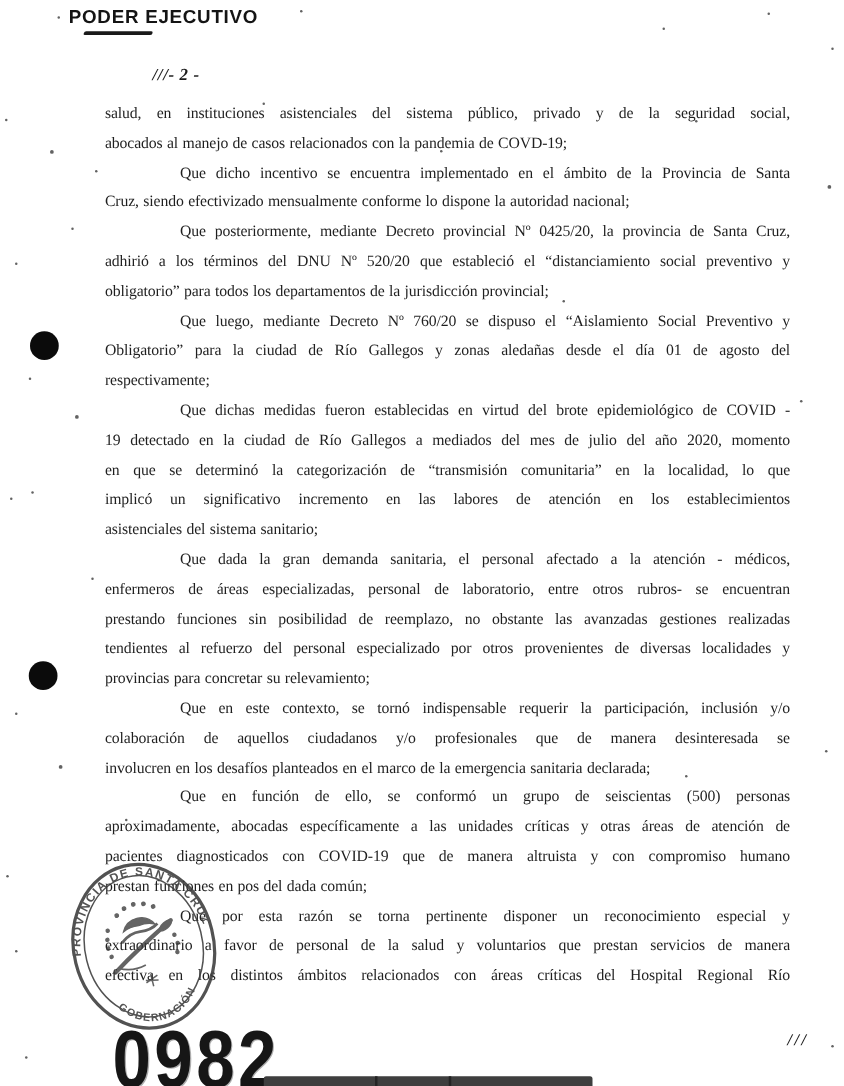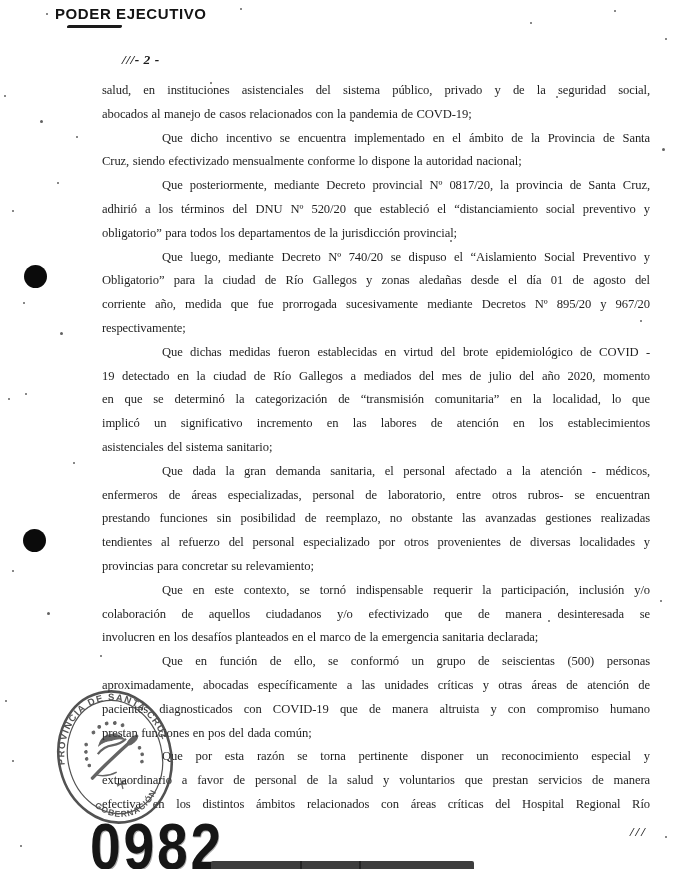--- a/index.html
+++ b/index.html
@@ -30,21 +30,21 @@
   }
   
   .page-marker {
     position:absolute; left:122px; top:52px;
     font-weight:bold; font-size:13.5px; color:#1b1b1b;
     letter-spacing:0.5px;
     font-style:italic;
   }
   
   .doc-body {
-    position:absolute; left:102px; top:79px; width:548px;
+    position:absolute; left:84px; top:79px; width:548px;
     font-size:12.6px; color:#1f1f1f; letter-spacing:-0.1px;
     word-spacing:0.5px;
   }
   .line {
     height:23.8px; line-height:23.8px;
     text-align:justify; text-align-last:justify;
     overflow:hidden; white-space:normal;
   }
   .line.last { text-align-last:left; }
   .line.indent { text-indent:60px; }
@@ -102,39 +102,38 @@
   <div class="header-title">PODER EJECUTIVO</div>
   <div class="header-rule"></div>
 
   <div class="page-marker">///- 2 -</div>
 
   <div class="doc-body" id="doc-body">
       <div class="line"><span>salud, en instituciones asistenciales del sistema público, privado y de la seguridad social,</span></div>
       <div class="line last"><span>abocados al manejo de casos relacionados con la pandemia de COVD-19;</span></div>
       <div class="line indent"><span>Que dicho incentivo se encuentra implementado en el ámbito de la Provincia de Santa</span></div>
       <div class="line last"><span>Cruz, siendo efectivizado mensualmente conforme lo dispone la autoridad nacional;</span></div>
-      <div class="line indent"><span>Que posteriormente, mediante Decreto provincial Nº 0817/20, la provincia de Santa Cruz,</span></div>
+      <div class="line indent"><span>Que posteriormente, mediante Decreto provincial Nº 0425/20, la provincia de Santa Cruz,</span></div>
       <div class="line"><span>adhirió a los términos del DNU Nº 520/20 que estableció el “distanciamiento social preventivo y</span></div>
       <div class="line last"><span>obligatorio” para todos los departamentos de la jurisdicción provincial;</span></div>
-      <div class="line indent"><span>Que luego, mediante Decreto Nº 740/20 se dispuso el </span><span class="bold">“Aislamiento Social Preventivo y</span></div>
+      <div class="line indent"><span>Que luego, mediante Decreto Nº 760/20 se dispuso el </span><span class="bold">“Aislamiento Social Preventivo y</span></div>
       <div class="line"><span class="bold">Obligatorio” para la ciudad de Río Gallegos y zonas aledañas</span><span> desde el día 01 de agosto del</span></div>
-      <div class="line"><span>corriente año, medida que fue prorrogada sucesivamente mediante Decretos Nº 895/20 y 967/20</span></div>
       <div class="line last"><span>respectivamente;</span></div>
       <div class="line indent"><span>Que dichas medidas fueron establecidas en virtud del brote epidemiológico de COVID -</span></div>
       <div class="line"><span>19 detectado en la ciudad de Río Gallegos a mediados del mes de julio del año 2020, momento</span></div>
       <div class="line"><span>en que se determinó la categorización de “transmisión comunitaria” en la localidad, lo que</span></div>
       <div class="line"><span>implicó un significativo incremento en las labores de atención en los establecimientos</span></div>
       <div class="line last"><span>asistenciales del sistema sanitario;</span></div>
       <div class="line indent"><span>Que dada la gran demanda sanitaria, el personal afectado a la atención - médicos,</span></div>
       <div class="line"><span>enfermeros de áreas especializadas, personal de laboratorio, entre otros rubros- se encuentran</span></div>
       <div class="line"><span>prestando funciones sin posibilidad de reemplazo, no obstante las avanzadas gestiones realizadas</span></div>
       <div class="line"><span>tendientes al refuerzo del personal especializado por otros provenientes de diversas localidades y</span></div>
       <div class="line last"><span>provincias para concretar su relevamiento;</span></div>
       <div class="line indent"><span>Que en este contexto, se tornó indispensable requerir la participación, inclusión y/o</span></div>
-      <div class="line"><span>colaboración de aquellos ciudadanos y/o efectivizado que de manera desinteresada se</span></div>
+      <div class="line"><span>colaboración de aquellos ciudadanos y/o profesionales que de manera desinteresada se</span></div>
       <div class="line last"><span>involucren en los desafíos planteados en el marco de la emergencia sanitaria declarada;</span></div>
       <div class="line indent"><span>Que en función de ello, se conformó un grupo de seiscientas (500) personas</span></div>
       <div class="line"><span>aproximadamente, abocadas específicamente a las unidades críticas y otras áreas de atención de</span></div>
       <div class="line"><span>pacientes diagnosticados con COVID-19 que de manera altruista y con compromiso humano</span></div>
       <div class="line last"><span>prestan funciones en pos del dada común;</span></div>
       <div class="line indent"><span>Que por esta razón se torna pertinente disponer un reconocimiento especial y</span></div>
       <div class="line"><span>extraordinario a favor de personal de la salud y voluntarios que prestan servicios de manera</span></div>
       <div class="line"><span>efectiva en los distintos ámbitos relacionados con áreas críticas del Hospital Regional Río</span></div>
     </div>
 

